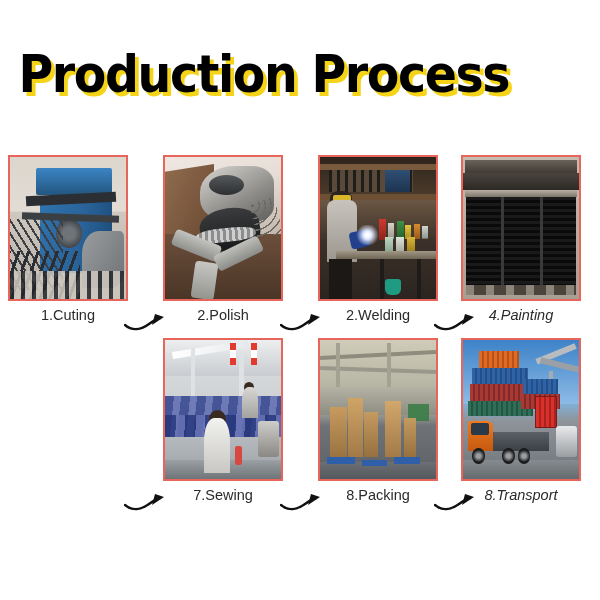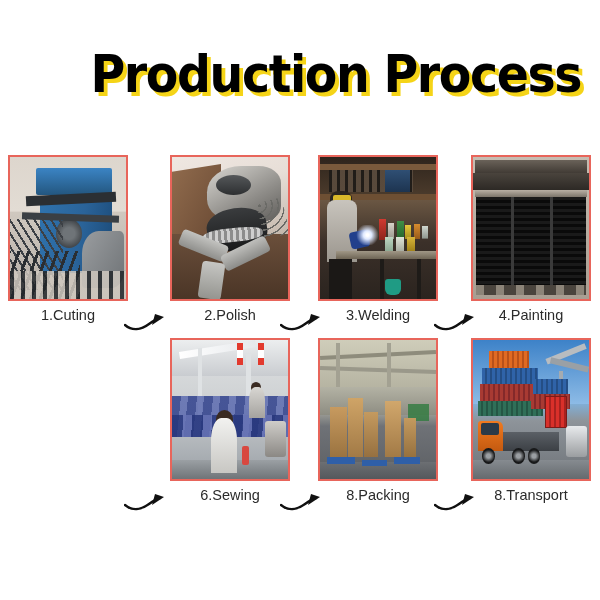--- a/index.html
+++ b/index.html
@@ -15,21 +15,21 @@
     font-family: "Liberation Sans", sans-serif;
     position: relative;
   }
 
   
   #title-block {
     position: absolute;
     left: 0;
     top: 46px;
     width: 600px;
-    text-align: right;
+    text-align: left;
   }
   #page-title {
     display: inline-block;
     font-family: "DejaVu Sans", sans-serif;
     font-size: 51px;
     font-weight: bold;
     line-height: 58px;
     letter-spacing: -1.5px;
     color: #000000;
     text-shadow: 4px 4px 0 #f5d417;
@@ -48,23 +48,23 @@
   #row-1 { top: 155px; }
   #row-2 { top: 338px; }
 
   .step {
     position: absolute;
     top: 0;
     width: 120px;
     height: 180px;
   }
   .step.c0 { left: 8px; }
-  .step.c1 { left: 170px; text-decoration: underline; }
+  .step.c1 { left: 163px; text-decoration: underline; }
   .step.c2 { left: 318px; }
-  .step.c3 { left: 471px; }
+  .step.c3 { left: 461px; font-style: italic; }
 
   .photo {
     position: absolute;
     left: 0;
     top: 0;
     width: 116px;
     height: 142px;
     border: 2px solid #e8655b;
     overflow: hidden;
     background: #b9b2aa;
@@ -409,21 +409,21 @@
         <div class="glove"></div>
           <div class="arc"></div>
         <div class="bench"></div>
           <div class="leg1"></div>
           <div class="leg2"></div>
           <div class="leg3"></div>
         <div class="worker-l"></div>
           <div class="bucket"></div>
       </div>
     </div>
-    <div class="step-label">3.Welding</div>
+    <div class="step-label">2.Welding</div>
   </div>
 
   <div class="arrow a2">
     <svg width="46" height="22" viewBox="0 0 46 22">
       <path d="M1 13 C8 19, 17 18, 25 12 C29 9, 32 7, 36 6" fill="none" stroke="#111" stroke-width="2.4" stroke-linecap="round"></path>
       <path d="M28 13 L40 5 L31 2 Z" fill="#111"></path>
     </svg>
   </div>
 
   <div class="step c3">
@@ -465,21 +465,21 @@
           <div class="tables"></div>
           <div class="tbl2"></div>
         <div class="w2h"></div>
           <div class="w2"></div>
         <div class="w1h"></div>
           <div class="w1"></div>
         <div class="mach"></div>
           <div class="red"></div>
       </div>
     </div>
-    <div class="step-label">6.Sewing</div>
+    <div class="step-label">7.Sewing</div>
   </div>
 
   <div class="arrow a1">
     <svg width="46" height="22" viewBox="0 0 46 22">
       <path d="M1 13 C8 19, 17 18, 25 12 C29 9, 32 7, 36 6" fill="none" stroke="#111" stroke-width="2.4" stroke-linecap="round"></path>
       <path d="M28 13 L40 5 L31 2 Z" fill="#111"></path>
     </svg>
   </div>
 
   <div class="step c2">

